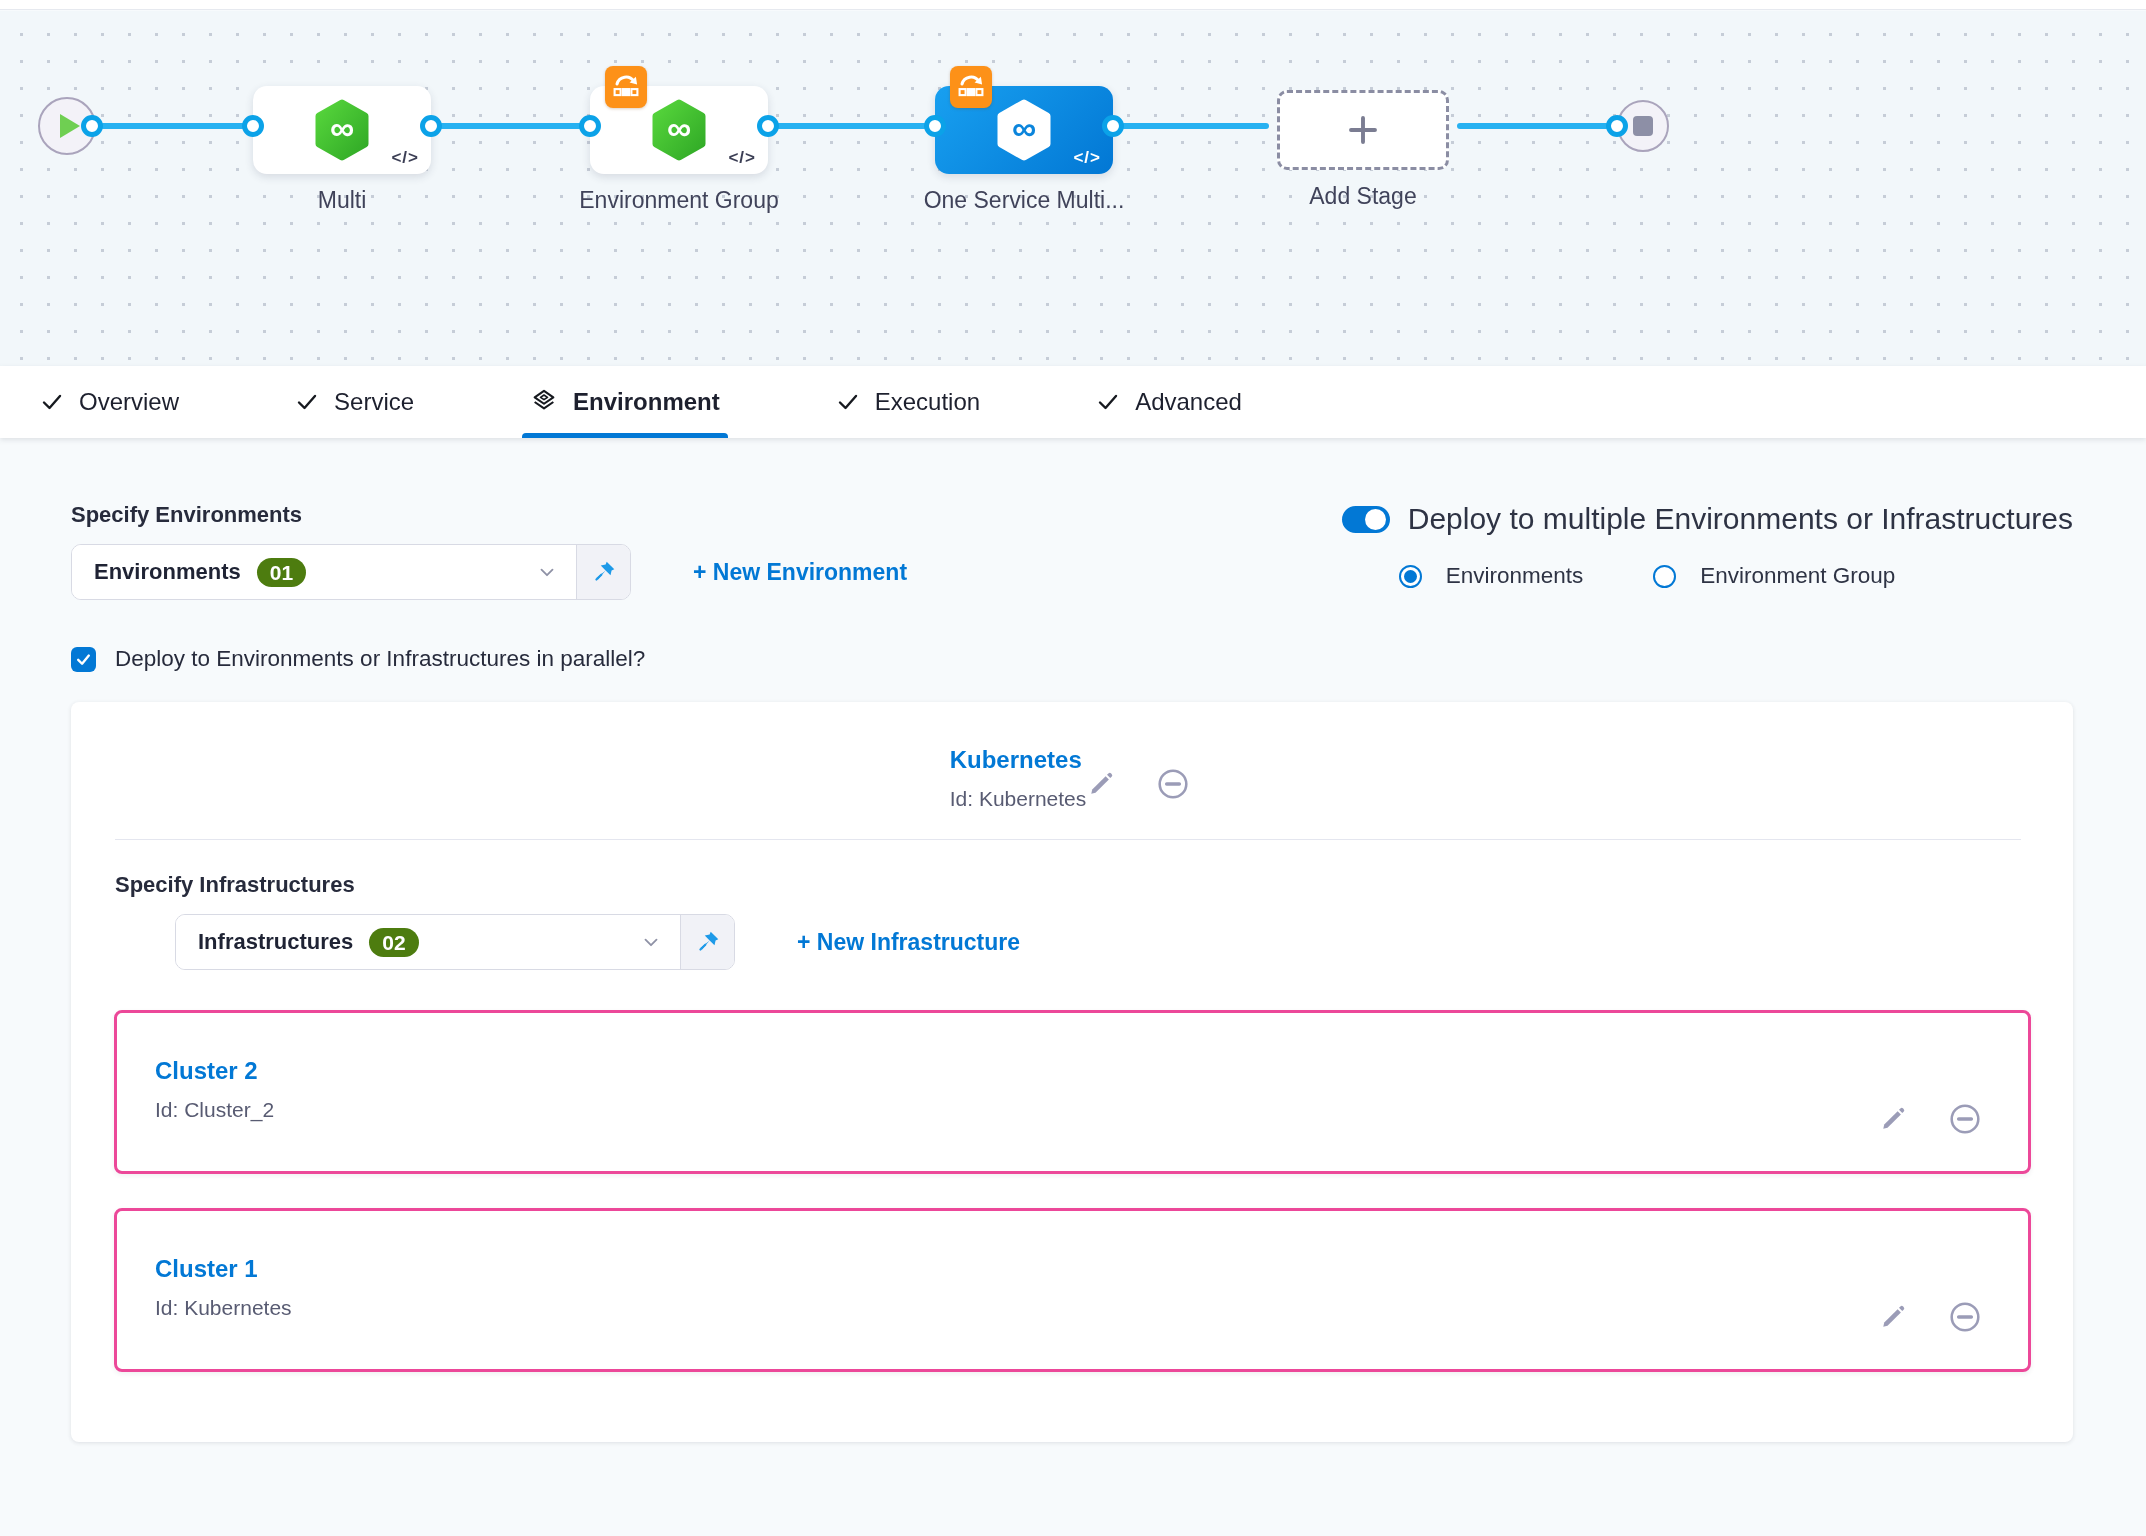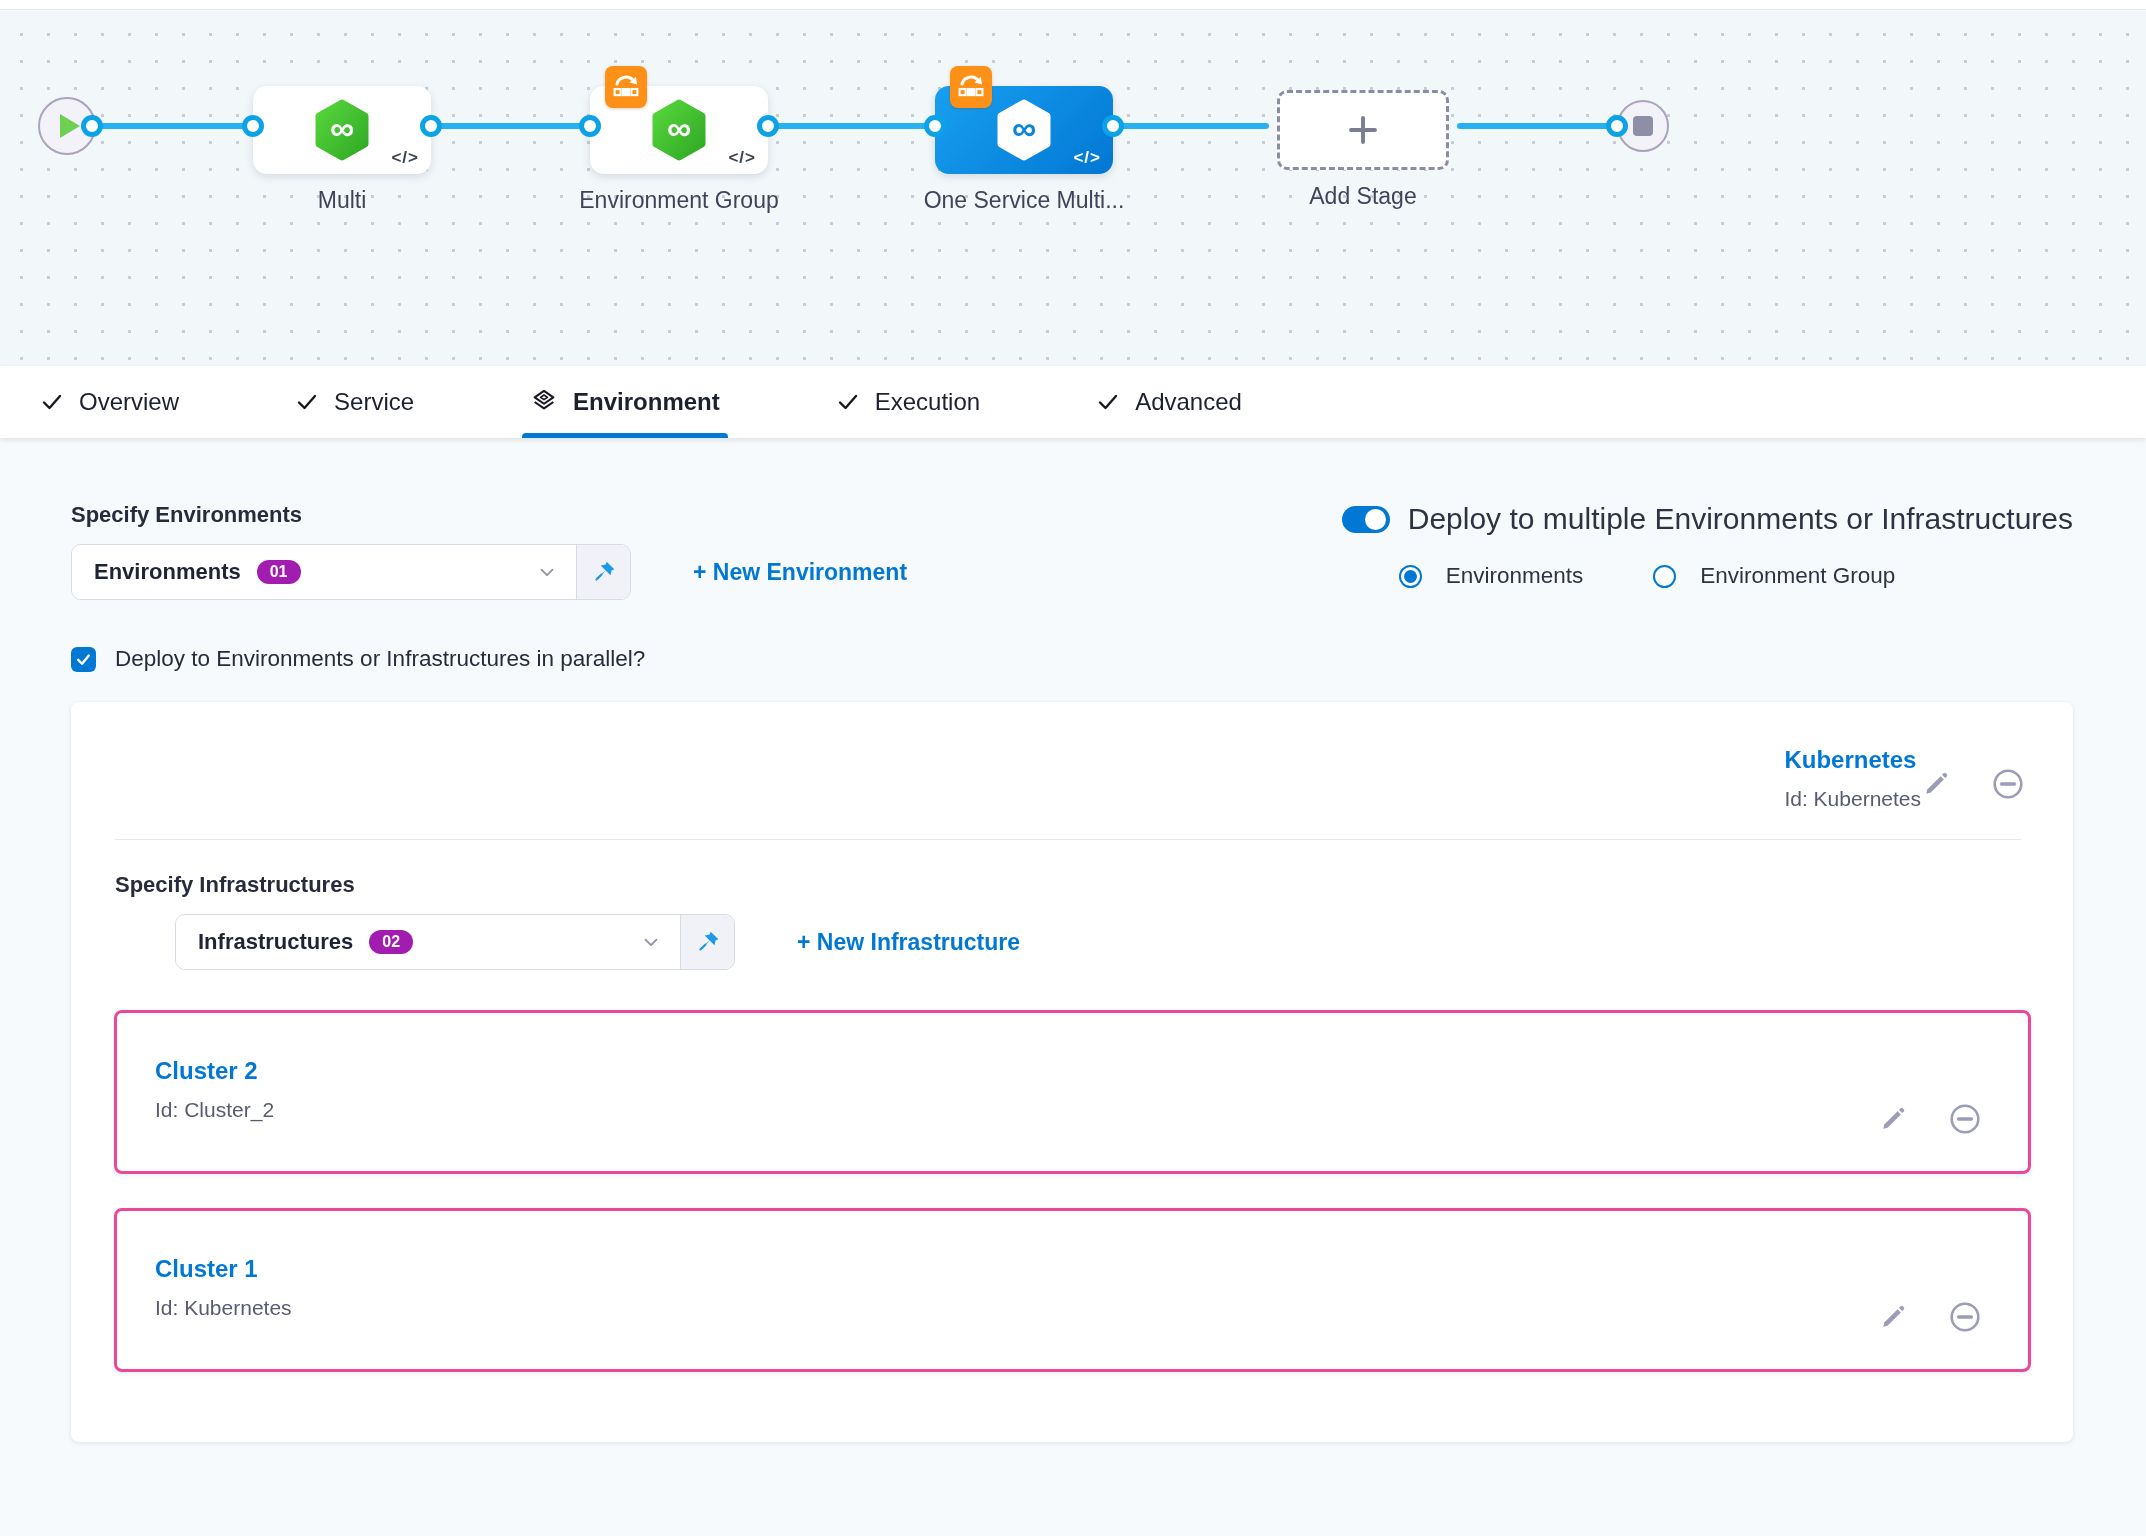--- a/index.html
+++ b/index.html
@@ -47,21 +47,21 @@
   
   .content { position:absolute; left:0; top:438px; width:2146px; height:1098px; background:#f7fafc;
              padding:64px 73px 0 71px; }
   .row-top { display:flex; justify-content:space-between; align-items:flex-start; }
   .section-heading { font-size:22px; font-weight:700; color:#272b3c; }
   .select-row { display:flex; align-items:center; margin-top:16px; }
   .select-group { display:flex; width:560px; height:56px; border:1px solid #d8dae4; border-radius:10px;
                   background:#ffffff; overflow:hidden; }
   .select-main { flex:1; display:flex; align-items:center; padding:0 18px 0 22px; gap:16px; cursor:pointer; background:#ffffff; }
   .select-text { font-size:22px; font-weight:600; color:#1f2334; }
-  .count-pill { background:#a21caf; color:#ffffff; font-size:16px; font-weight:700; border-radius:999px;
+  .count-pill { background:#4d7c0f; color:#ffffff; font-size:21px; font-weight:700; border-radius:999px;
                 padding:4px 13px; line-height:1; }
   .select-chevron { margin-left:auto; display:flex; align-items:center; }
   .pin-btn { width:54px; border-left:1px solid #d8dae4; background:#f1f2f7; display:flex; align-items:center;
              justify-content:center; cursor:pointer; }
   .link { font-size:23px; font-weight:600; color:#0278d5; margin-left:62px; cursor:pointer; white-space:nowrap; }
 
   .toggle-block { display:flex; flex-direction:column; align-items:flex-start; }
   .toggle-row { display:flex; align-items:center; gap:18px; }
   .toggle { width:48px; height:27px; border-radius:14px; background:#0278d5; position:relative; cursor:pointer; flex:0 0 auto; }
   .toggle .knob { position:absolute; top:3px; right:4px; width:21px; height:21px; border-radius:50%; background:#ffffff; }
@@ -74,21 +74,21 @@
   .radio-label { font-size:22.5px; color:#2e3344; }
 
   .checkbox-row { display:flex; align-items:center; margin-top:46px; gap:19px; }
   .checkbox { width:25px; height:25px; border-radius:6px; background:#0278d5; display:flex; align-items:center;
               justify-content:center; cursor:pointer; flex:0 0 auto; }
   .checkbox-label { font-size:22.5px; color:#272b3c; }
 
   
   .env-card { margin-top:30px; width:2002px; background:#ffffff; border-radius:8px;
               box-shadow:0 1px 4px rgba(40,41,61,.12); padding-bottom:70px; }
-  .env-header { display:flex; justify-content:flex-end; padding:44px 48px 0 44px; }
+  .env-header { display:flex; justify-content:center; padding:44px 48px 0 44px; }
   .entity-name { font-size:24px; font-weight:600; color:#0278d5; cursor:pointer; }
   .entity-id { font-size:21px; color:#585b72; margin-top:13px; }
   .icon-actions { display:flex; align-items:center; gap:40px; margin-top:10px; }
   .icon-btn { cursor:pointer; display:flex; align-items:center; justify-content:center; }
   .divider { border-top:1px solid #e4e6ef; margin:28px 52px 0 44px; }
   .infra-heading { margin:32px 0 0 44px; }
   .infra-select-row { margin-left:60px;padding-left:44px; }
   .cluster-card { margin:40px 42px 0 43px; height:164px; border:3px solid #ec4899; border-radius:8px;
                   background:#ffffff; box-shadow:0 2px 5px rgba(40,41,61,.07); display:flex;
                   justify-content:space-between; padding:44px 46px 0 38px; }

